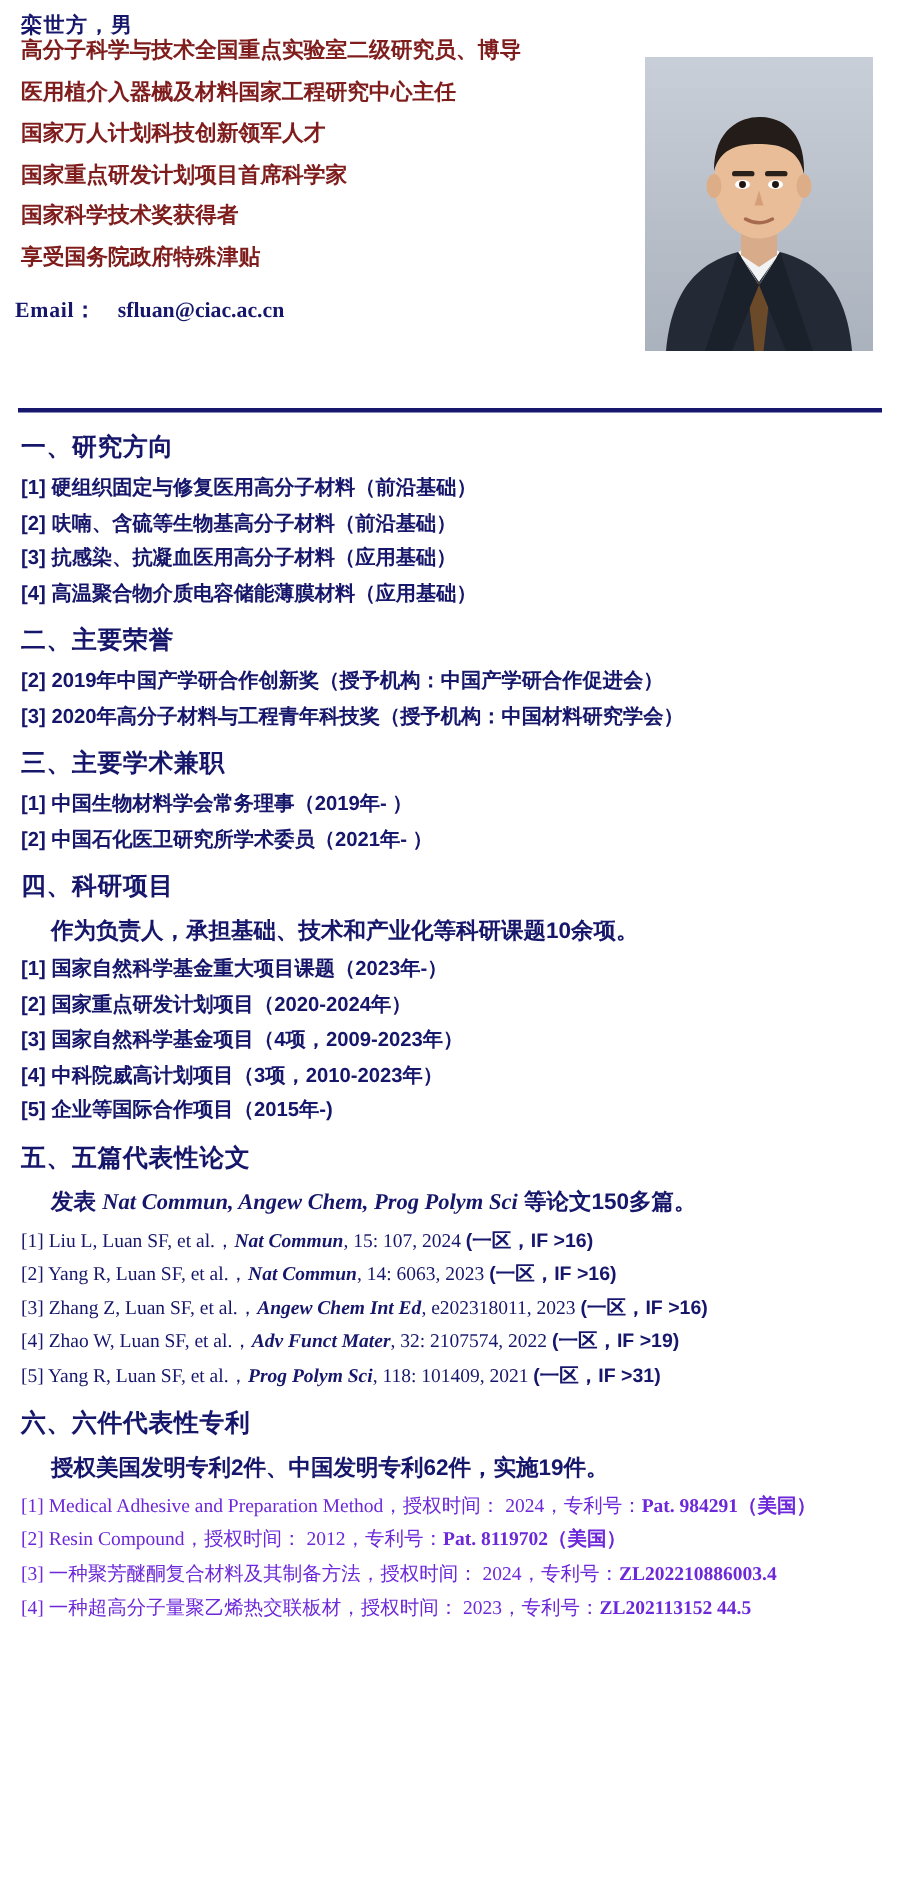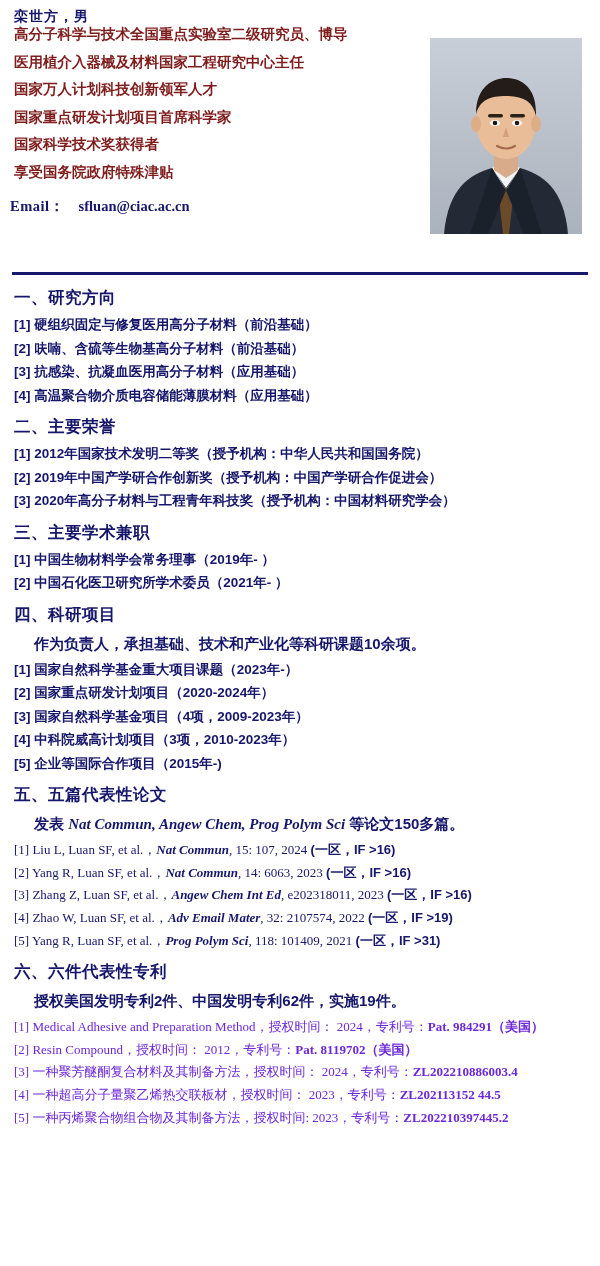--- a/index.html
+++ b/index.html
@@ -206,21 +206,20 @@
   <div class="section">
     <div class="sec-title">一、研究方向</div>
     <div class="item">[1] 硬组织固定与修复医用高分子材料（前沿基础）</div>
     <div class="item">[2] 呋喃、含硫等生物基高分子材料（前沿基础）</div>
     <div class="item">[3] 抗感染、抗凝血医用高分子材料（应用基础）</div>
     <div class="item">[4] 高温聚合物介质电容储能薄膜材料（应用基础）</div>
   </div>
 
   <div class="section">
     <div class="sec-title">二、主要荣誉</div>
-    <div class="item">[1] 2012年国家技术发明二等奖（授予机构：中华人民共和国国务院）</div>
     <div class="item">[2] 2019年中国产学研合作创新奖（授予机构：中国产学研合作促进会）</div>
     <div class="item">[3] 2020年高分子材料与工程青年科技奖（授予机构：中国材料研究学会）</div>
   </div>
 
   <div class="section">
     <div class="sec-title">三、主要学术兼职</div>
     <div class="item">[1] 中国生物材料学会常务理事（2019年- ）</div>
     <div class="item">[2] 中国石化医卫研究所学术委员（2021年- ）</div>
   </div>
 
@@ -247,21 +246,21 @@
     <div class="ref">
       <span class="idx">[2]</span>
       <span>Yang R, Luan SF, et al.，</span><span class="jr">Nat Commun</span><span>, 14: 6063, 2023 </span><span class="zone">(一区，IF &gt;16)</span>
     </div>
     <div class="ref">
       <span class="idx">[3]</span>
       <span>Zhang Z, Luan SF, et al.，</span><span class="jr">Angew Chem Int Ed</span><span>, e202318011, 2023 </span><span class="zone">(一区，IF &gt;16)</span>
     </div>
     <div class="ref">
       <span class="idx">[4]</span>
-      <span>Zhao W, Luan SF, et al.，</span><span class="jr">Adv Email Mater</span><span>, 32: 2107574, 2022 </span><span class="zone">(一区，IF &gt;19)</span>
+      <span>Zhao W, Luan SF, et al.，</span><span class="jr">Adv Funct Mater</span><span>, 32: 2107574, 2022 </span><span class="zone">(一区，IF &gt;19)</span>
     </div>
     <div class="ref">
       <span class="idx">[5]</span>
       <span>Yang R, Luan SF, et al.，</span><span class="jr">Prog Polym Sci</span><span>, 118: 101409, 2021 </span><span class="zone">(一区，IF &gt;31)</span>
     </div>
   </div>
 
   <div class="section">
     <div class="sec-title">六、六件代表性专利</div>
     <div class="sec-note">授权美国发明专利2件、中国发明专利62件，实施19件。</div>
@@ -275,19 +274,15 @@
       <span>Resin Compound，授权时间： 2012，专利号：</span><span class="no">Pat. 8119702（美国）</span>
     </div>
     <div class="pat">
       <span class="idx">[3]</span>
       <span>一种聚芳醚酮复合材料及其制备方法，授权时间： 2024，专利号：</span><span class="no">ZL202210886003.4</span>
     </div>
     <div class="pat">
       <span class="idx">[4]</span>
       <span>一种超高分子量聚乙烯热交联板材，授权时间： 2023，专利号：</span><span class="no">ZL202113152 44.5</span>
     </div>
-    <div class="pat tight">
-      <span class="idx">[5]</span>
-      <span>一种丙烯聚合物组合物及其制备方法，授权时间: 2023，专利号：</span><span class="no">ZL202210397445.2</span>
-    </div>
   </div>
 
 </div>
 
 </body></html>

